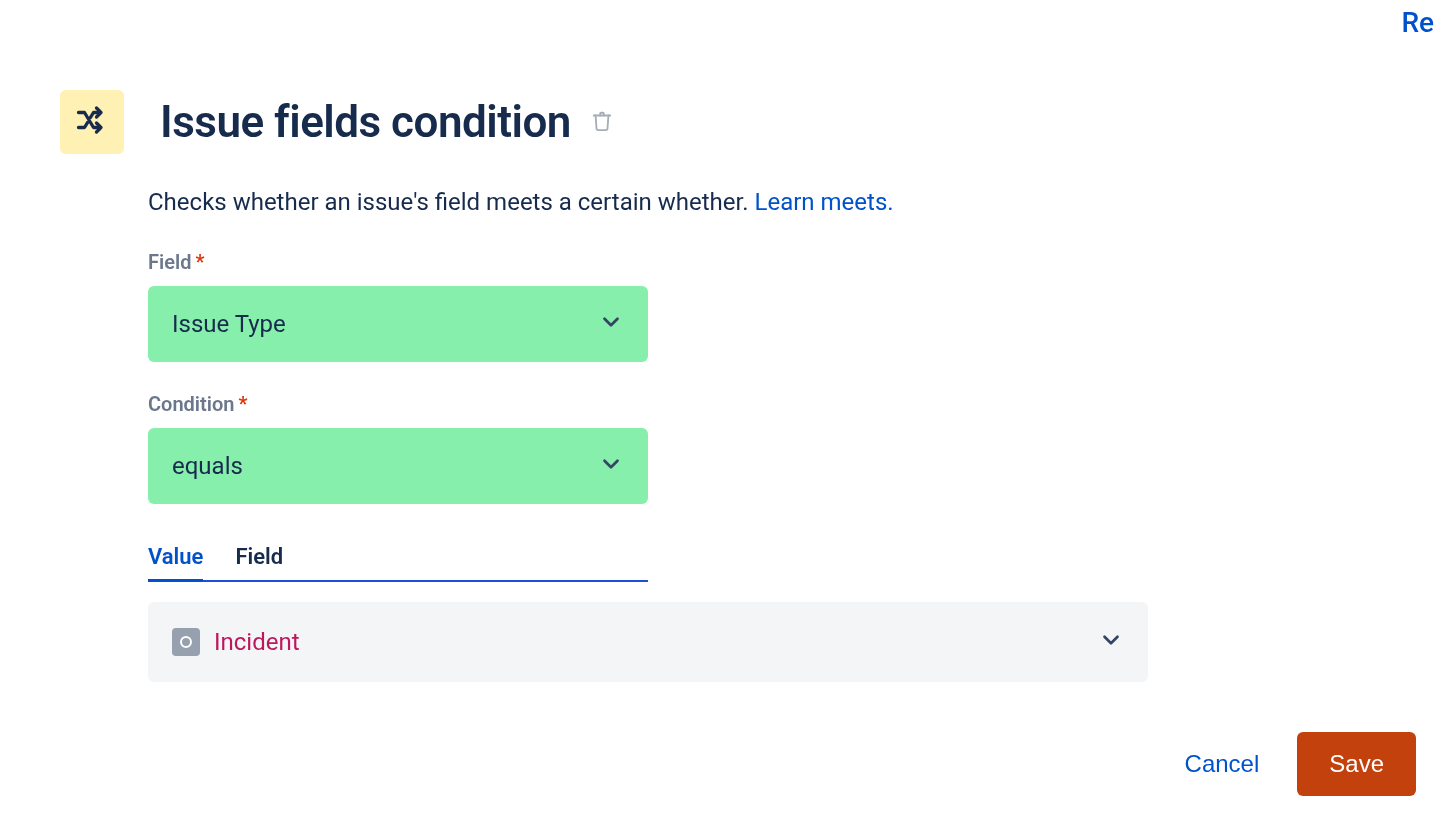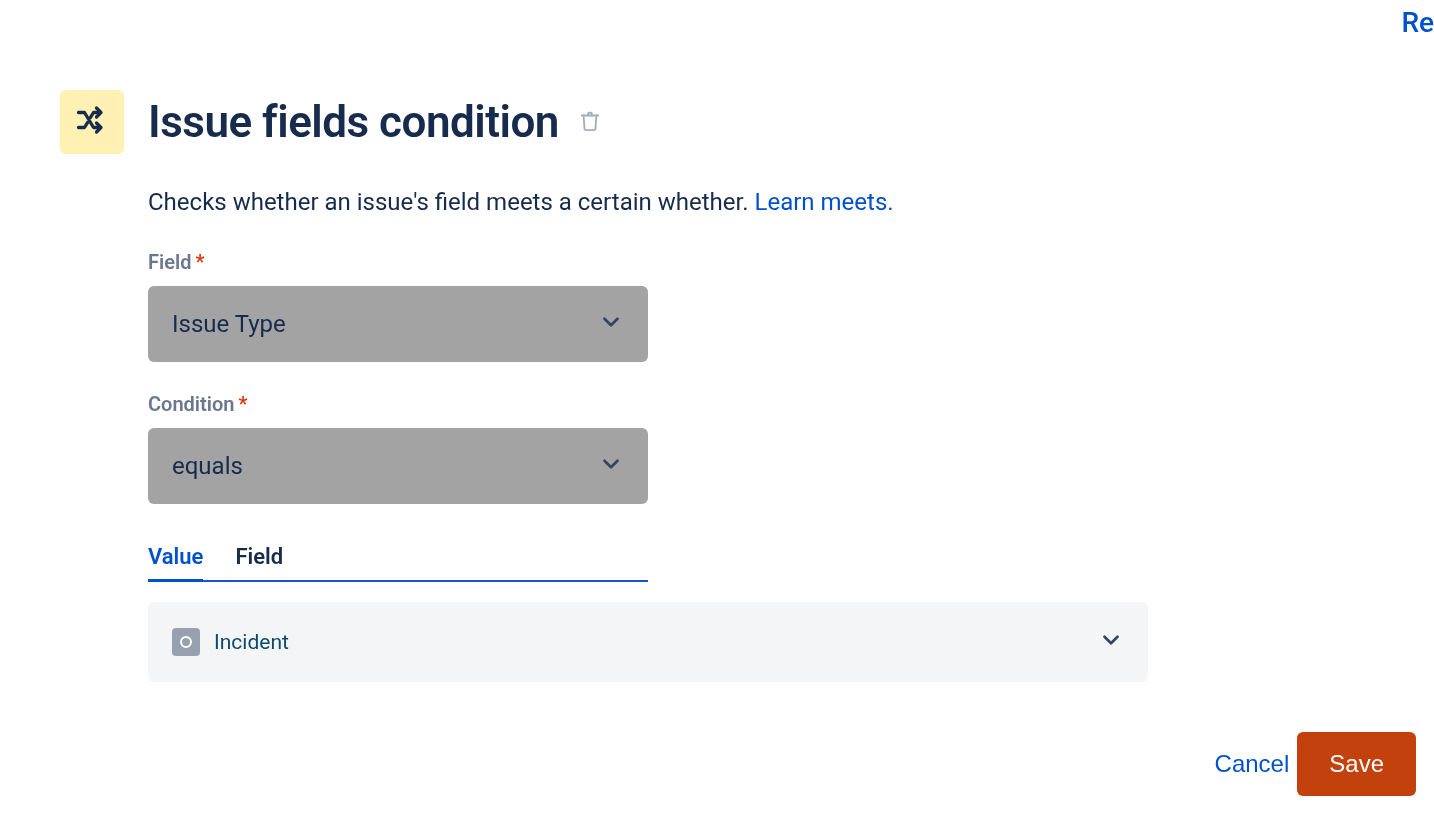--- a/index.html
+++ b/index.html
@@ -22,21 +22,21 @@
       color: #0052CC;
       font-size: 28px;
       font-weight: 500;
     }
     .container {
       padding: 90px 0 0 60px;
       max-width: 1200px;
     }
     .header-row {
       display: flex;
-      gap: 24px;
+      gap: 36px;
     }
     .icon-badge {
       width: 64px;
       height: 64px;
       background: #FFF0B3;
       border-radius: 6px;
       display: flex;
       align-items: center;
       justify-content: center;
       flex-shrink: 0;
@@ -86,21 +86,21 @@
       gap: 4px;
     }
     .required {
       color: #DE350B;
       font-size: 20px;
     }
     .select-box {
       margin-top: 12px;
       width: 500px;
       height: 76px;
-      background: #a3a3a3;
+      background: #86efac;
       border-radius: 6px;
       display: flex;
       align-items: center;
       justify-content: space-between;
       padding: 0 24px;
       cursor: pointer;
     }
     .select-value {
       font-size: 24px;
       color: #172B4D;
@@ -156,29 +156,30 @@
       align-items: center;
       justify-content: center;
     }
     .value-icon-inner {
       width: 12px;
       height: 12px;
       border: 2px solid #ffffff;
       border-radius: 50%;
     }
     .value-text {
-      font-size: 21px;
-      color: #0c4a6e;
+      font-size: 24px;
+      color: #be185d;
     }
     .footer-buttons {
       position: absolute;
       bottom: 20px;
       right: 18px;
       display: flex;
       align-items: center;
+      gap: 30px;
     }
     .cancel-btn {
       background: none;
       border: none;
       color: #0052CC;
       font-size: 24px;
       font-weight: 500;
       cursor: pointer;
       padding: 16px 8px;
     }

